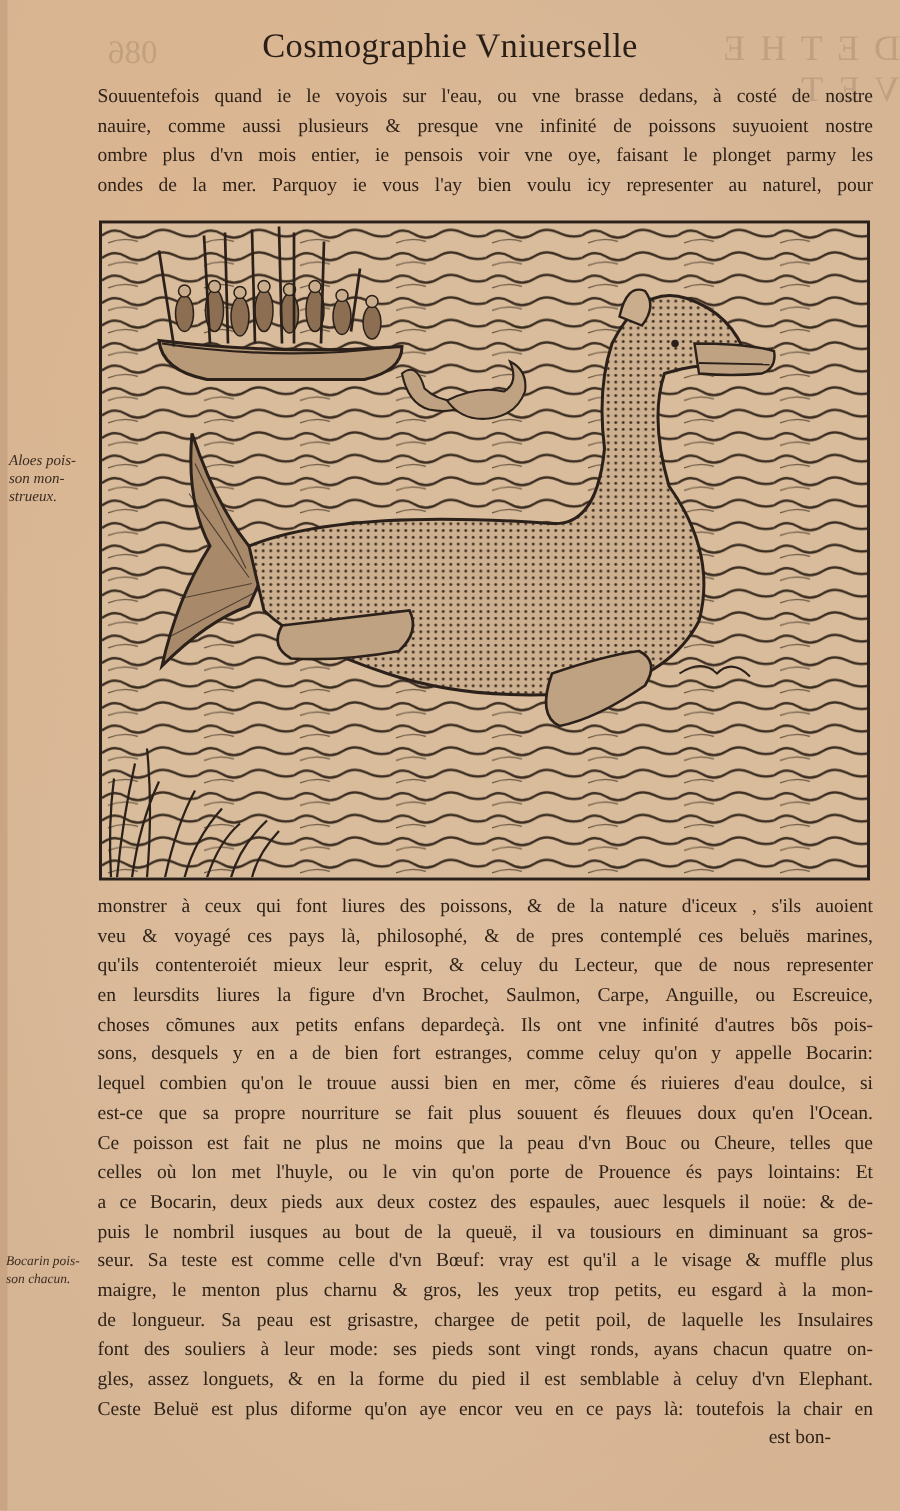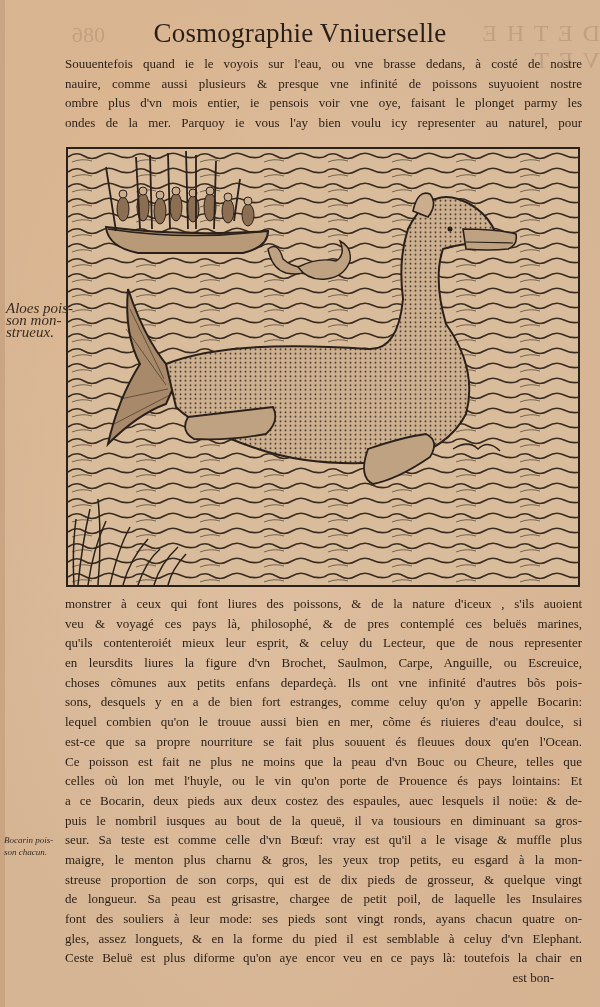--- a/index.html
+++ b/index.html
@@ -16,33 +16,33 @@
       radial-gradient(ellipse at 80% 70%, rgba(215,175,140,0.45), rgba(0,0,0,0) 50%),
       radial-gradient(ellipse at 50% 50%, #e0c4a6, #d6b594 80%);
   }
   .left-edge { position:absolute; left:0; top:0; width:5px; height:1007px; background:#c9a584; }
   .ghost {
     position:absolute; color:rgba(90,70,50,0.18);
     font-family:"Liberation Serif", serif;
   }
   .title {
     position:absolute; left:0; width:600px; top:18px; text-align:center;
-    font-family:"Liberation Serif", serif; font-size:27px; letter-spacing:0.2px;
+    font-family:"Liberation Serif", serif; font-size:23px; letter-spacing:0.2px;
     color:#2a1f17;
   }
   .textblock {
     position:absolute; left:65px; width:517px;
     font-family:"Liberation Serif", serif; font-size:13px; line-height:19.7px;
     color:#2e2219;
   }
   .line { display:block; white-space:nowrap; text-align:justify; text-align-last:justify; height:19.7px; overflow:visible; }
   .line.last-right { text-align:right; text-align-last:right; }
   .margin-note {
     position:absolute; font-family:"Liberation Serif", serif; font-style:italic;
-    font-size:15px; line-height:12px; color:#3a2c20;
+    font-size:10px; line-height:12px; color:#3a2c20;
   }
   .woodcut {
     position:absolute; left:66px; top:147px; width:514px; height:440px;
     border:2px solid #2b211a; box-sizing:border-box; background:#dcbf9f; overflow:hidden;
   }
   .woodcut svg { position:absolute; left:0; top:0; }
 </style>
 </head>
 <body>
 
@@ -174,20 +174,19 @@
     <span class="line">choses cõmunes aux petits enfans depardeçà. Ils ont vne infinité d'autres bõs pois-</span>
     <span class="line">sons, desquels y en a de bien fort estranges, comme celuy qu'on y appelle Bocarin:</span>
     <span class="line">lequel combien qu'on le trouue aussi bien en mer, cõme és riuieres d'eau doulce, si</span>
     <span class="line">est-ce que sa propre nourriture se fait plus souuent és fleuues doux  qu'en  l'Ocean.</span>
     <span class="line">Ce poisson est  fait ne plus ne moins que la peau d'vn Bouc ou Cheure, telles que</span>
     <span class="line">celles où lon met l'huyle, ou le vin qu'on  porte de Prouence és pays lointains: Et</span>
     <span class="line">a ce Bocarin,  deux pieds aux deux costez des espaules, auec lesquels il noüe: &amp; de-</span>
     <span class="line">puis le nombril iusques au bout de la queuë, il va tousiours en diminuant sa gros-</span>
     <span class="line">seur.  Sa teste est comme celle d'vn Bœuf: vray  est  qu'il  a  le  visage &amp; muffle plus</span>
     <span class="line">maigre, le menton plus charnu &amp; gros,  les  yeux  trop  petits,  eu esgard à la mon-</span>
-    <span class="line">streuse proportion de son corps, qui est de dix pieds de grosseur, &amp; quelque vingt</span>
     <span class="line">de longueur.  Sa peau est grisastre, chargee de petit poil, de laquelle les Insulaires</span>
     <span class="line">font des souliers à leur mode: ses pieds sont vingt ronds,  ayans chacun quatre on-</span>
     <span class="line">gles, assez longuets, &amp; en la forme du pied il est semblable à celuy d'vn Elephant.</span>
     <span class="line">Ceste Beluë est plus diforme qu'on aye encor veu en ce pays là: toutefois la chair en</span>
     <span class="line last-right" style="padding-right:28px;">est bon-</span>
   </div>
 </div>
 
 </body></html>

